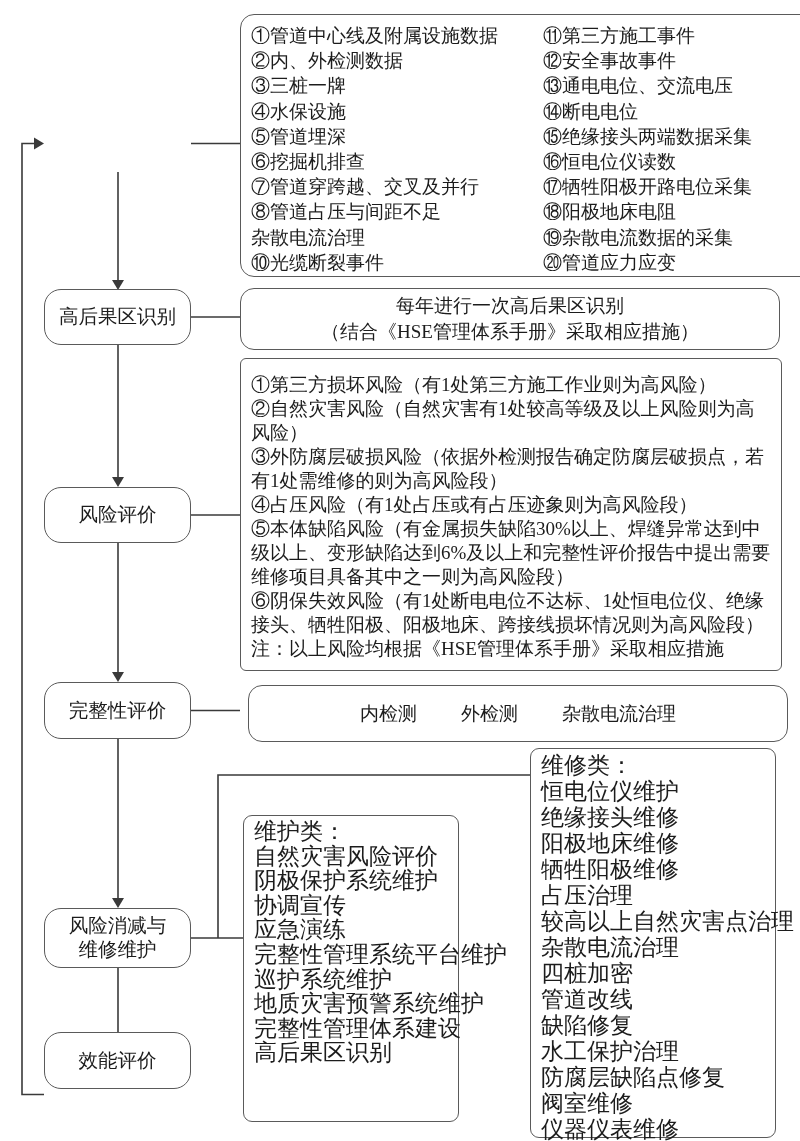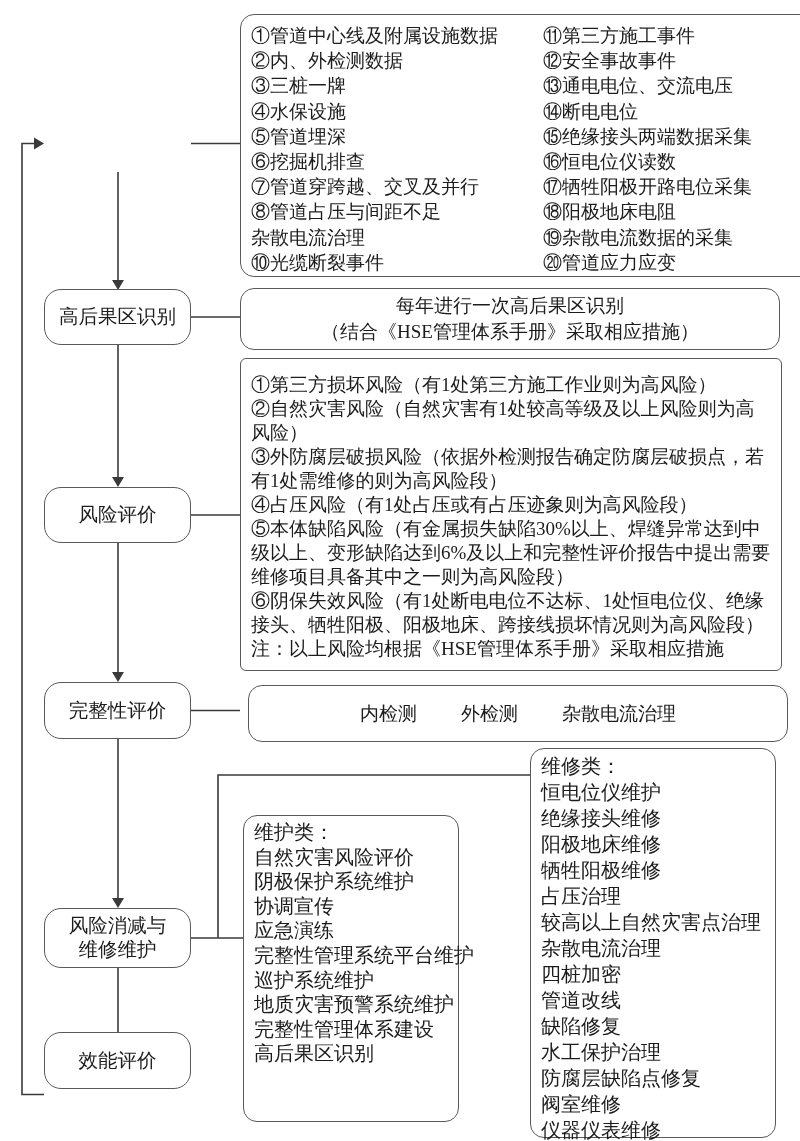--- a/index.html
+++ b/index.html
@@ -32,21 +32,21 @@
   .p-datacol{display:flex;padding:8px 6px 0 10px;}
   .p-datacol .col{display:flex;flex-direction:column;}
   .p-datacol .col.left{width:292px;}
   .p-datacol .col.right{flex:1;}
   .p-datacol .col div{line-height:25.2px;white-space:nowrap;}
   .p-center{display:flex;flex-direction:column;align-items:center;justify-content:center;text-align:center;}
   .p-center div{line-height:26px;}
   .p-risk{padding:14px 8px 0 10px;border-radius:6px;}
   .p-risk div{line-height:24px;}
   .p-inline{display:flex;align-items:center;justify-content:center;gap:44px;margin-left:8px;}
-  .p-list{padding:4px 0 0 10px;font-size:20px;}
+  .p-list{padding:4px 0 0 10px;font-size:23px;border-radius:9px;}
   .p-list .ttl,.p-list div{white-space:nowrap;}
   .p-list.maint div{line-height:24.6px;}
   .p-list.repair div{line-height:26px;}
 </style>
 </head>
 <body>
 
 <div class="canvas">
 
   <svg class="connectors" viewBox="0 0 800 1141">

